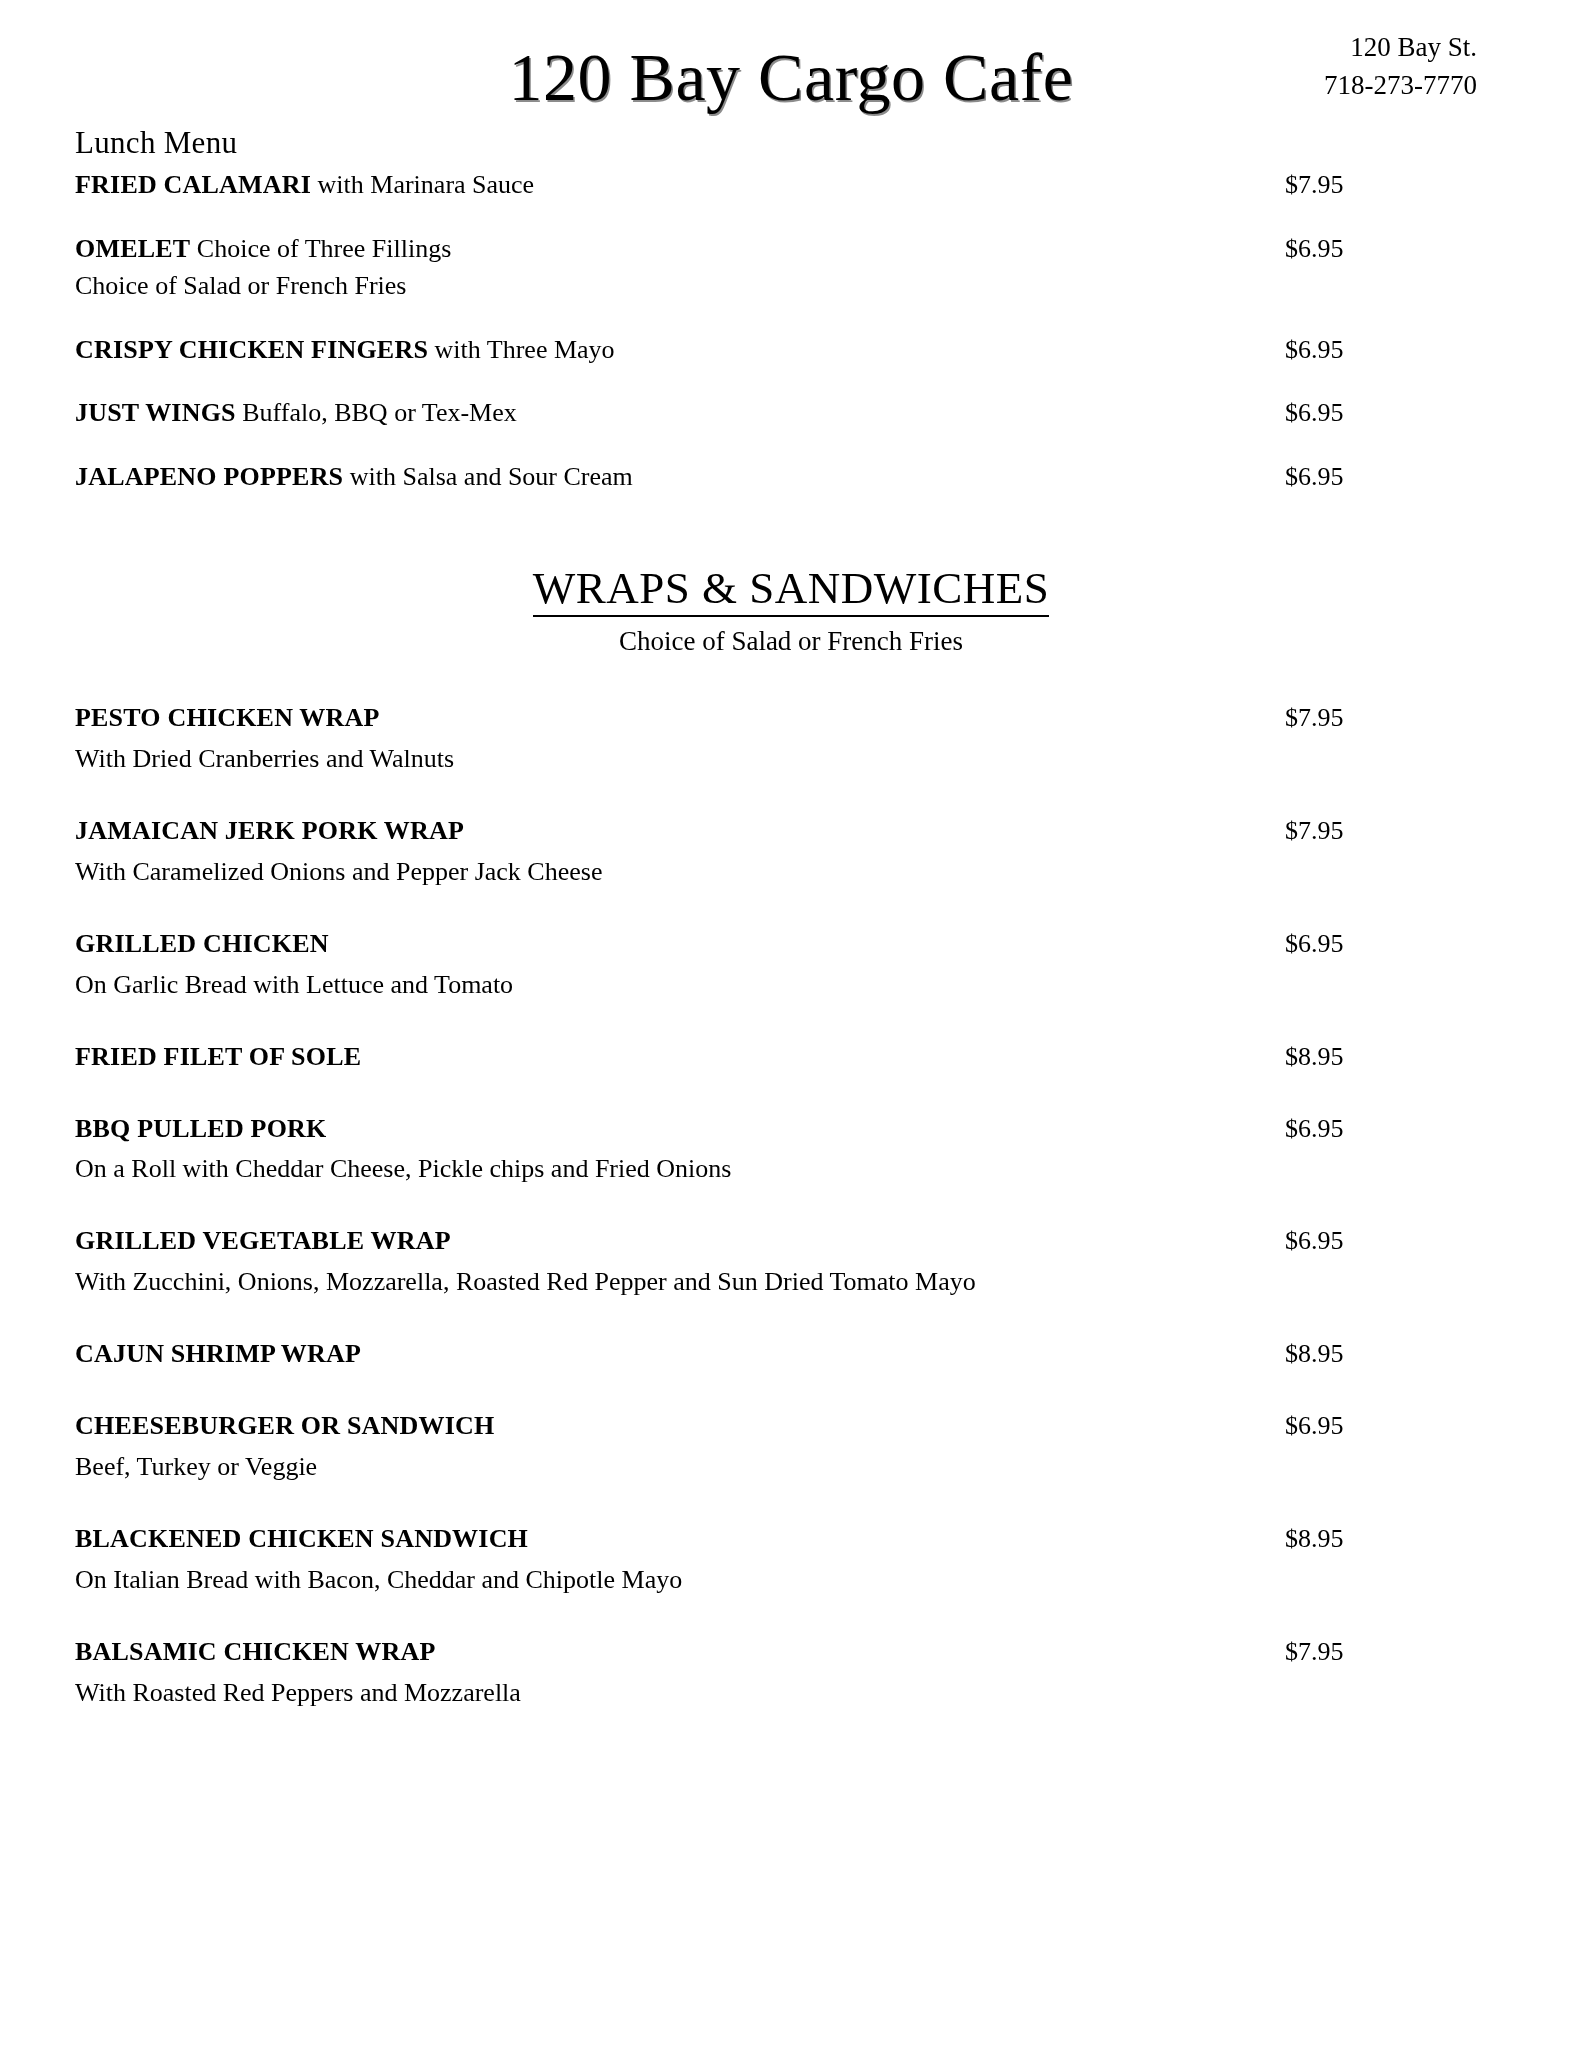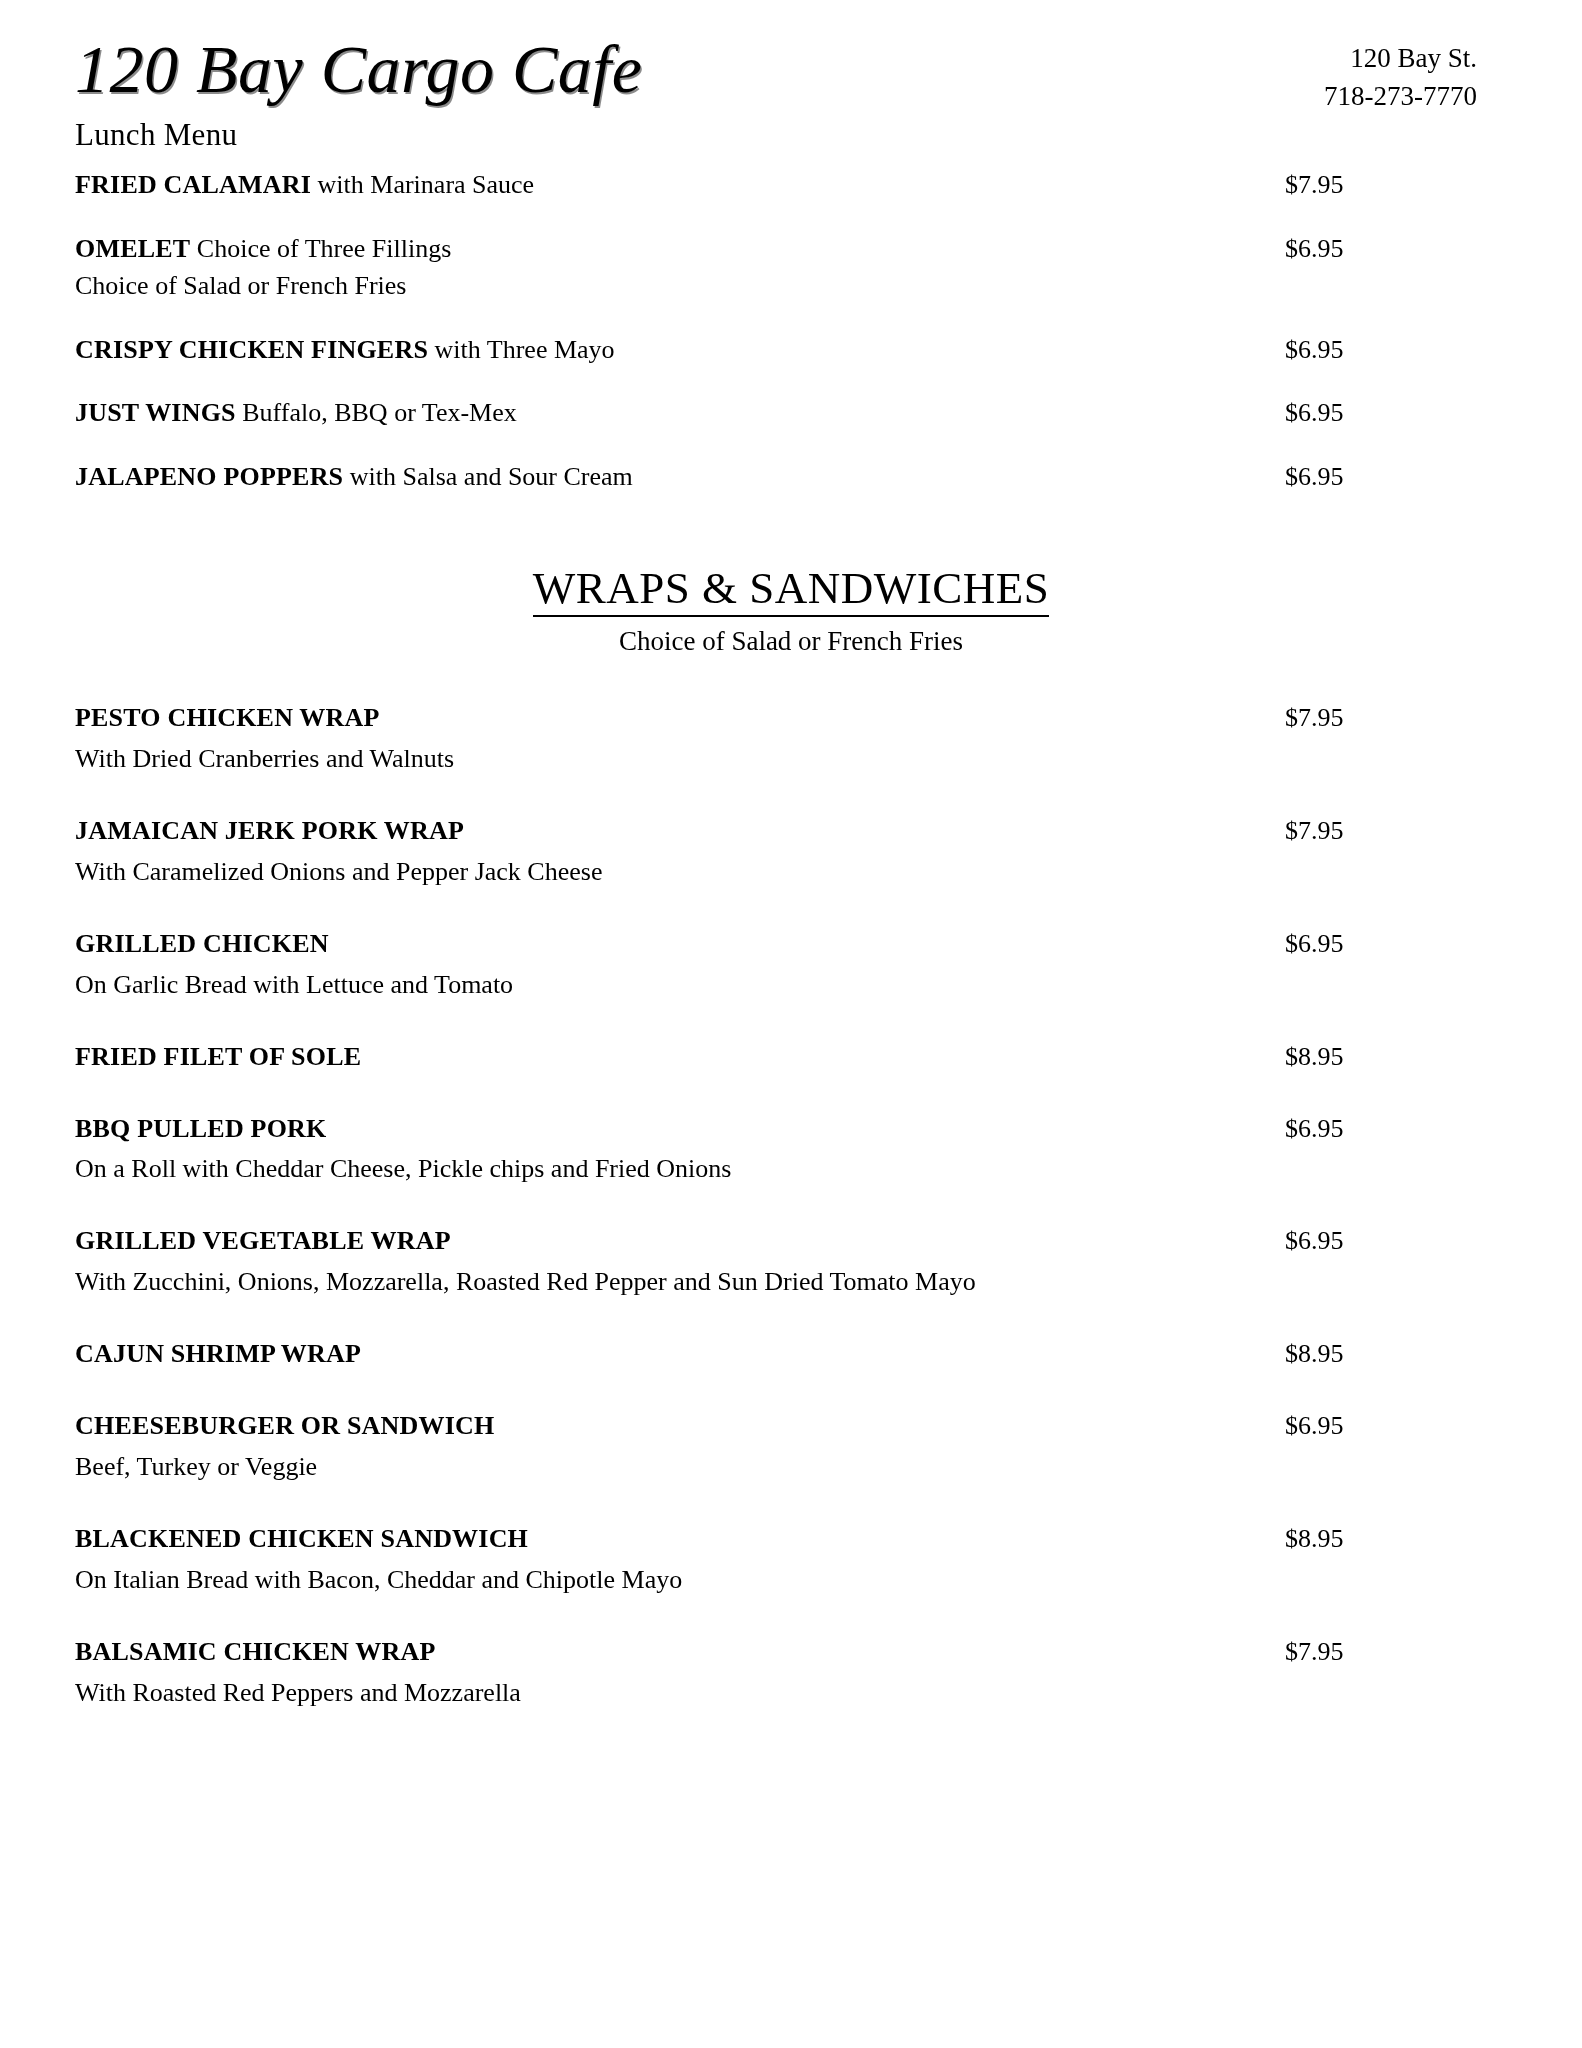--- a/index.html
+++ b/index.html
@@ -23,36 +23,36 @@
   }
 
   
   .header {
     position: relative;
     height: 150px;
   }
   .contact {
     position: absolute;
     right: 30px;
-    top: 39px;
+    top: 28px;
     text-align: right;
     font-size: 27px;
     line-height: 1.42;
   }
   .contact div {
     white-space: nowrap;
   }
   .restaurant-title {
+    text-align: center;
     font-size: 68px;
     letter-spacing: 0.5px;
-    padding-top: 30px;
+    padding-top: 38px;
     margin: 0;
     font-weight: normal;
     text-shadow: 1.5px 1.5px 0 rgba(0,0,0,0.45);
-    font-style: italic;
   }
   .menu-subtitle {
     text-align: left;
     font-size: 31px;
     font-weight: normal;
     margin: 8px 0 0 0;
     letter-spacing: 0.3px;
   }
 
   

